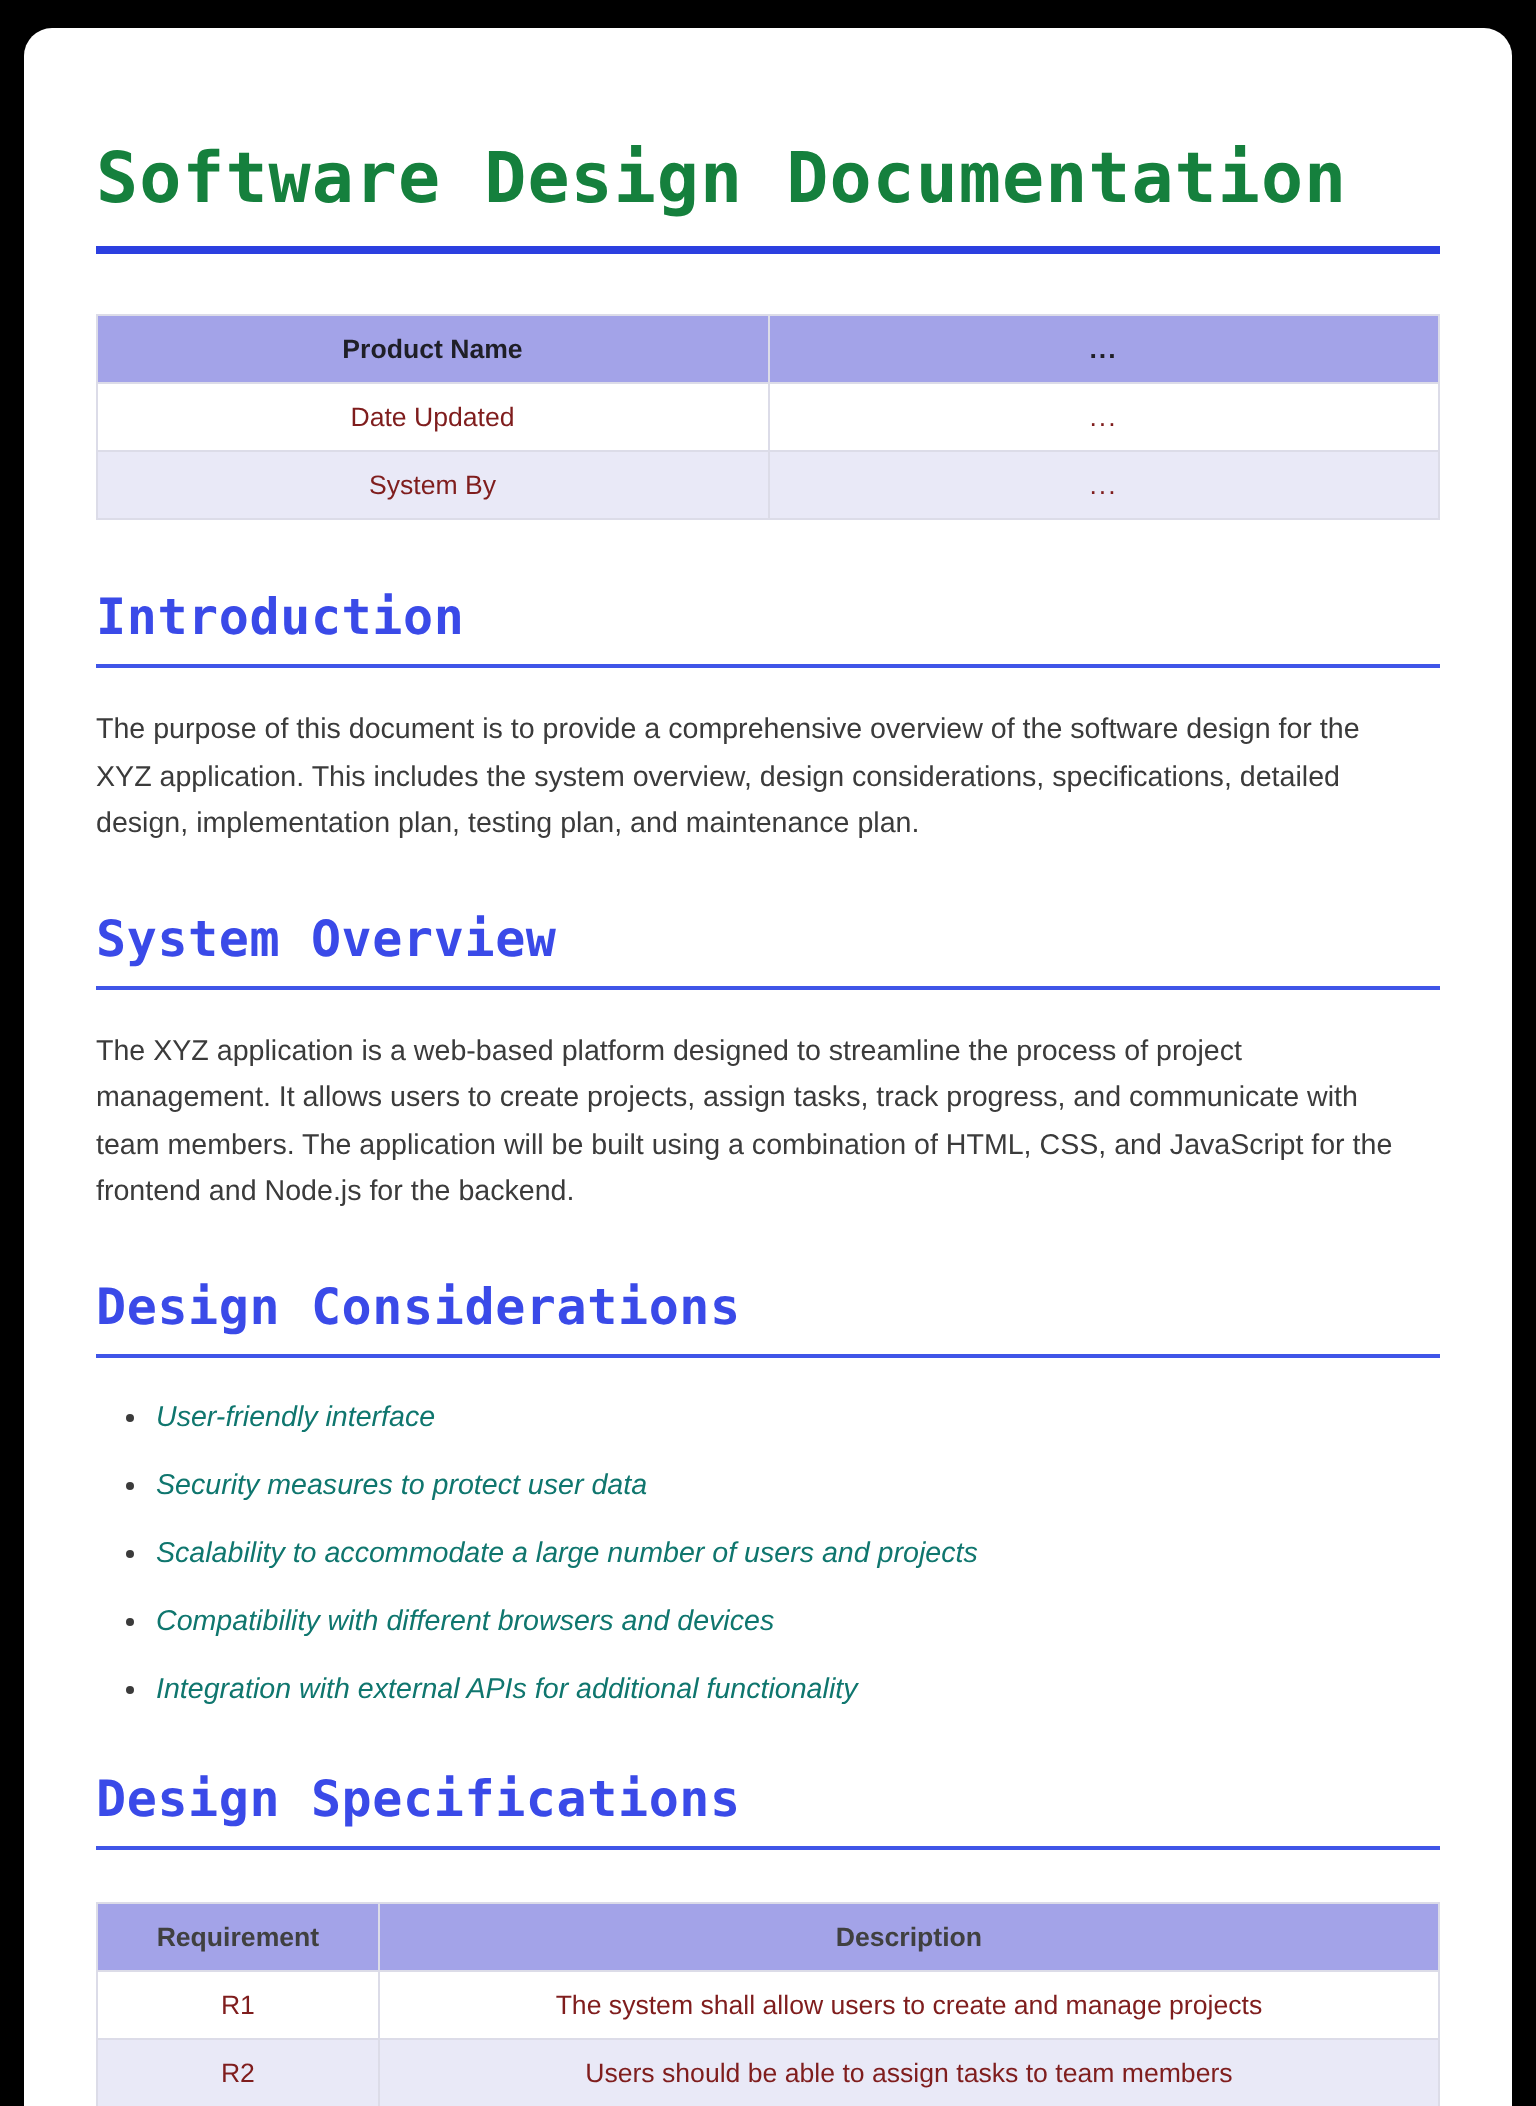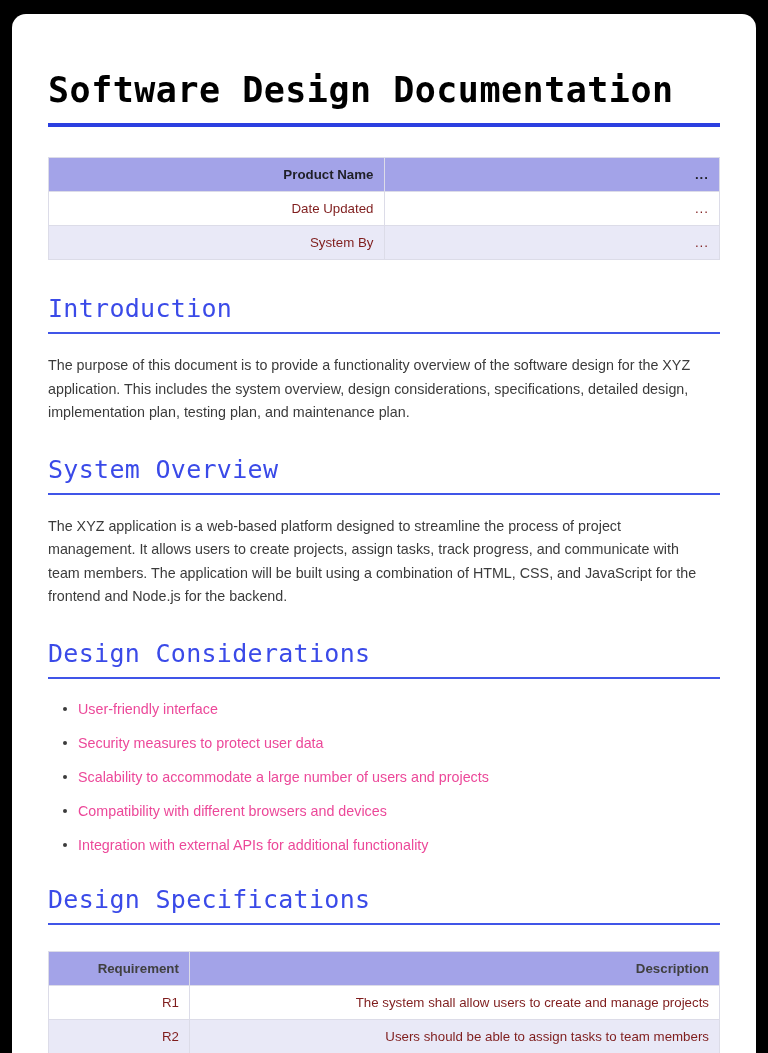--- a/index.html
+++ b/index.html
@@ -25,38 +25,38 @@
     border-radius: 14px;
     overflow: hidden;
     padding: 0 36px;
   }
 
   
   .doc-title {
     font-family: "DejaVu Sans Mono", monospace;
     font-size: 35px;
     font-weight: bold;
-    color: #000000;
+    color: #15803d;
     letter-spacing: 0.5px;
     padding-top: 56px;
     line-height: 1.15;
     white-space: nowrap;
   }
   .title-rule {
     margin-top: 13px;
     height: 4px;
     background: #2b3fe0;
     width: 100%;
   }
 
   
   .section-heading {
     font-family: "DejaVu Sans Mono", monospace;
     font-size: 25px;
-    font-weight: normal;
+    font-weight: bold;
     color: #3a4ae8;
     letter-spacing: 0.3px;
     white-space: nowrap;
   }
   .section-rule {
     margin-top: 9px;
     height: 2px;
     background: #4055e8;
     width: 100%;
   }
@@ -75,24 +75,25 @@
 
   
   .bullets {
     margin-top: 20px;
     list-style: none;
   }
   .bullets li {
     position: relative;
     font-family: "Liberation Sans", sans-serif;
     font-size: 14.3px;
-    color: #ec4899;
+    color: #0f766e;
     line-height: 20px;
     padding-left: 30px;
     margin-bottom: 14px;
+    font-style: italic;
   }
   .bullets li:last-child { margin-bottom: 0; }
   .bullets li::before {
     content: "";
     position: absolute;
     left: 15px;
     top: 8px;
     width: 4px;
     height: 4px;
     border-radius: 50%;
@@ -103,21 +104,21 @@
   table {
     border-collapse: collapse;
     width: 100%;
     table-layout: fixed;
     font-family: "Liberation Sans", sans-serif;
   }
   table.meta-table { margin-top: 30px; }
   table.spec-table { margin-top: 26px; }
 
   th, td {
-    text-align: right;
+    text-align: center;
     font-size: 13.3px;
     padding: 9px 10px;
     border: 1px solid #dcdce8;
     vertical-align: middle;
     overflow: hidden;
     white-space: nowrap;
   }
   th {
     background: #a3a3e8;
     color: #404040;
@@ -165,21 +166,21 @@
       <tr class="row-even">
         <td class="col-label">System By</td>
         <td class="col-value dots">...</td>
       </tr>
     </tbody>
   </table>
 
   <div class="section-block first">
     <h2 class="section-heading">Introduction</h2>
     <div class="section-rule"></div>
-    <p class="para">The purpose of this document is to provide a functionality overview of the software design for the XYZ application. This includes the system overview, design considerations, specifications, detailed design, implementation plan, testing plan, and maintenance plan.</p>
+    <p class="para">The purpose of this document is to provide a comprehensive overview of the software design for the XYZ application. This includes the system overview, design considerations, specifications, detailed design, implementation plan, testing plan, and maintenance plan.</p>
   </div>
 
   <div class="section-block">
     <h2 class="section-heading">System Overview</h2>
     <div class="section-rule"></div>
     <p class="para">The XYZ application is a web-based platform designed to streamline the process of project management. It allows users to create projects, assign tasks, track progress, and communicate with team members. The application will be built using a combination of HTML, CSS, and JavaScript for the frontend and Node.js for the backend.</p>
   </div>
 
   <div class="section-block">
     <h2 class="section-heading">Design Considerations</h2>

